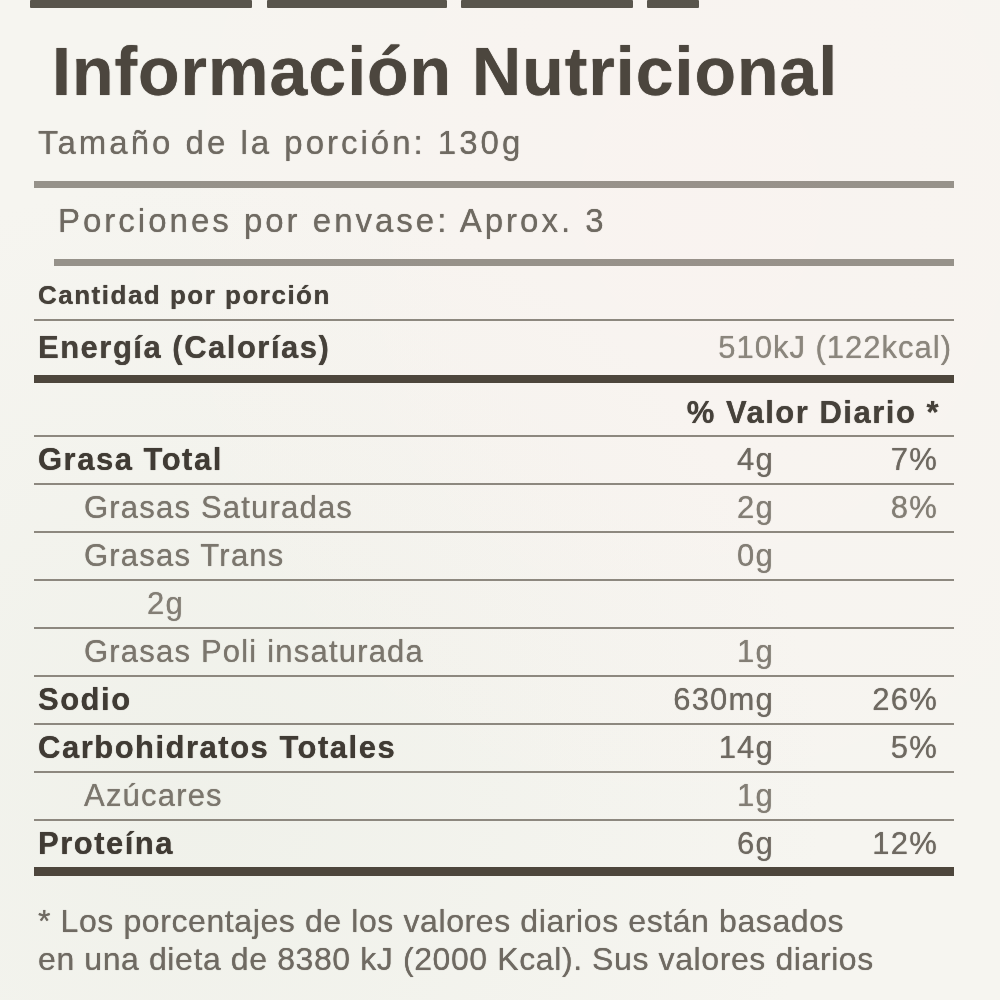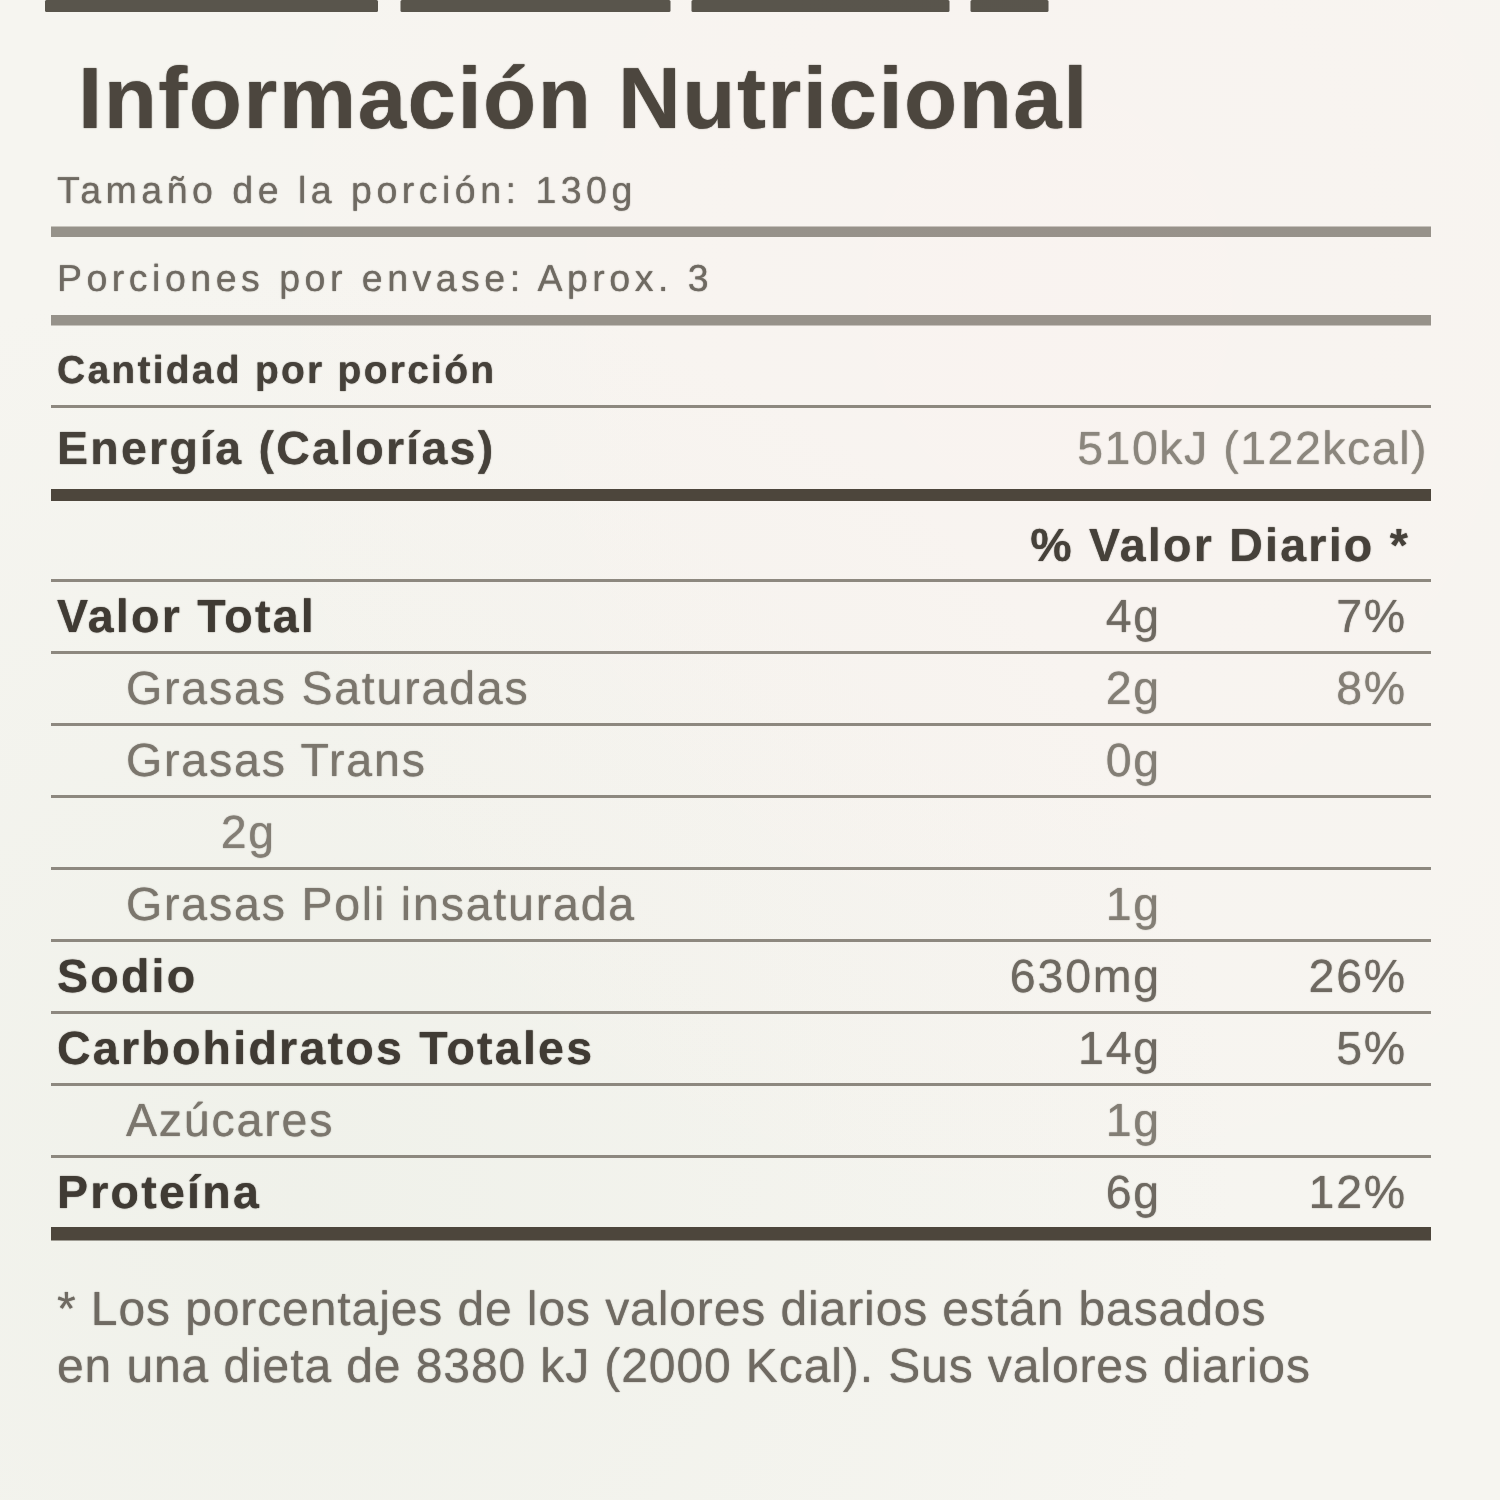--- a/index.html
+++ b/index.html
@@ -30,35 +30,35 @@
     background: #4b463e; border-radius: 1px; opacity: .92;
   }
   .content {
     position: absolute;
     left: 34px;
     right: 46px;
     top: 10px;
   }
   .soft { text-shadow: 0 0 0.8px currentColor; }
   .title {
-    font-size: 58px;
+    font-size: 68px;
     font-weight: 700;
     letter-spacing: 1px;
     color: #4c463e;
     margin: 22px 0 6px 18px;
     white-space: nowrap;
   }
   .serving-line {
-    font-size: 25px;
+    font-size: 33px;
     letter-spacing: 3px;
     color: #6f6a62;
-    padding: 8px 0 9px 4px;
+    padding: 8px 0 19px 4px;
     border-bottom: 7px solid #56504699;
   }
-  .serving-line + .serving-line { padding-top: 14px; }
+  .serving-line + .serving-line { padding-top: 14px; margin-left: 20px; }
   .amount-line {
     font-size: 26px;
     font-weight: 700;
     letter-spacing: 1.5px;
     color: #46413a;
     padding: 14px 0 8px 4px;
     border-bottom: 2px solid #8d887f;
   }
   .energy-row {
     display: flex;
@@ -128,21 +128,21 @@
 
     <div class="energy-row">
       <span class="e-label soft">Energía (Calorías)</span>
       <span class="e-value soft">510kJ (122kcal)</span>
     </div>
 
     <div class="dv-header soft">% Valor Diario *</div>
 
     <div id="nutrient-rows">
   <div class="nrow bold">
-    <span class="lab soft">Valor Total</span>
+    <span class="lab soft">Grasa Total</span>
     <span class="val soft">4g</span>
     <span class="dv soft">7%</span>
   </div>
 
   <div class="nrow indent">
     <span class="lab soft">Grasas Saturadas</span>
     <span class="val soft">2g</span>
     <span class="dv soft">8%</span>
   </div>
 

